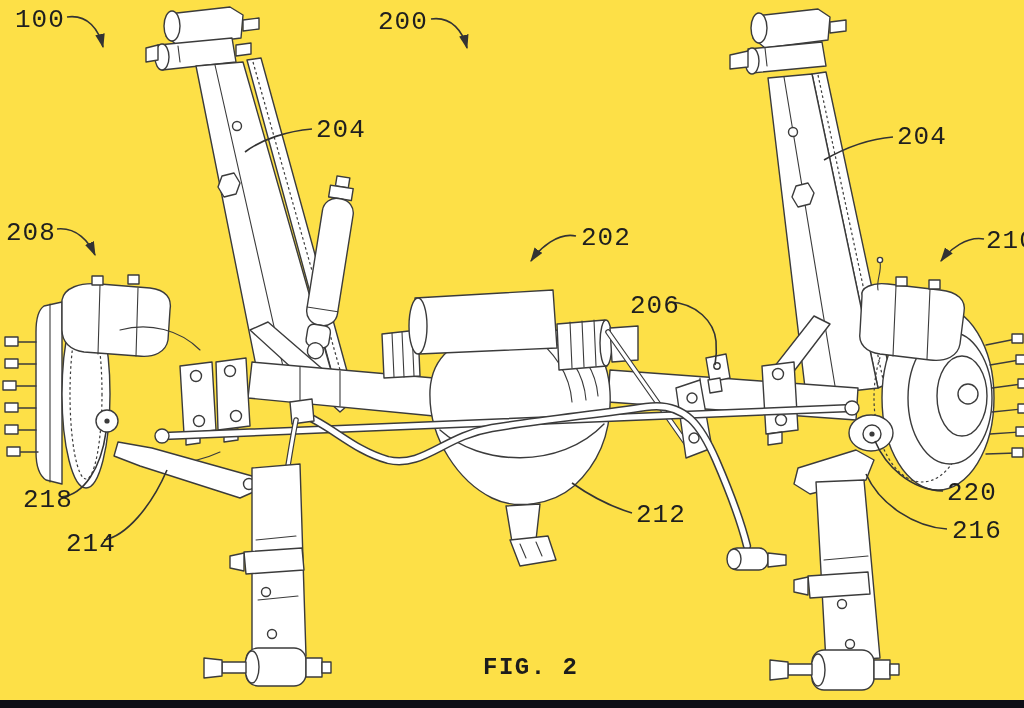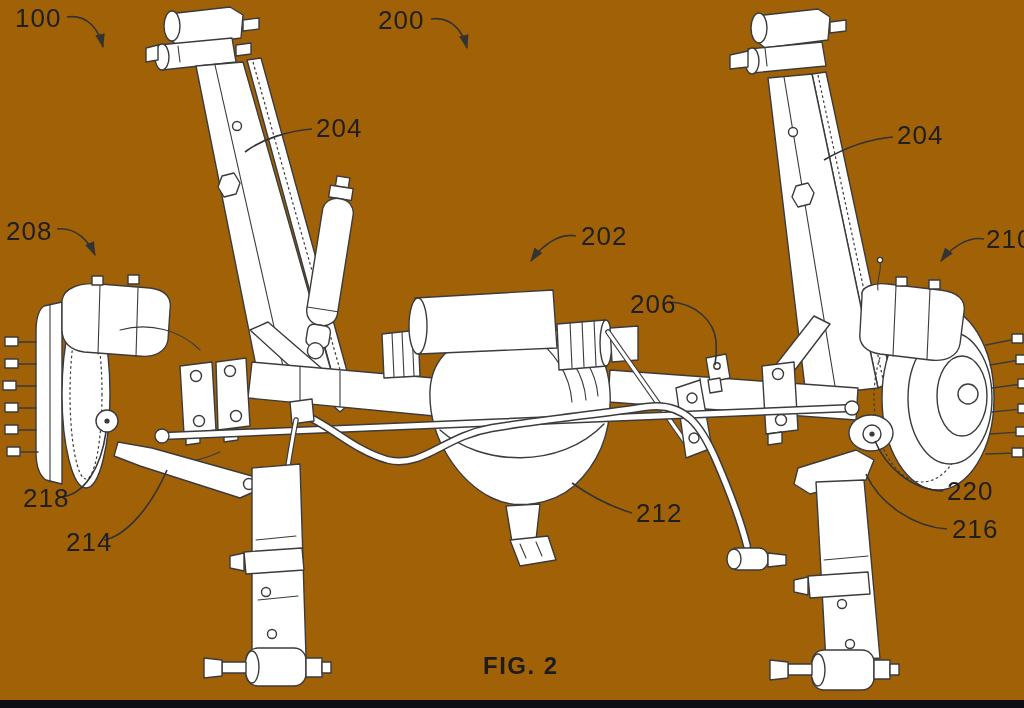--- a/index.html
+++ b/index.html
@@ -1,17 +1,17 @@
 <!DOCTYPE html>
 <html><head>
 <meta charset="utf-8">
 <style>
   html,body{margin:0;padding:0;background:#ffffff;}
-  #stage{position:relative;width:1024px;height:708px;background:#a16207;overflow:hidden;
-         font-family:Liberation Sans, sans-serif;}
+  #stage{position:relative;width:1024px;height:708px;background:#fde047;overflow:hidden;
+         font-family:Liberation Mono, monospace;}
   svg{position:absolute;left:0;top:0;}
   .art{fill:#ffffff;stroke:#3b3b3b;stroke-width:1.4;stroke-linejoin:round;}
   .ln{fill:none;stroke:#3b3b3b;stroke-width:1.4;stroke-linejoin:round;stroke-linecap:round;}
   .thin{stroke-width:1.1;}
   .hatch{fill:none;stroke:#3b3b3b;stroke-width:1.2;stroke-dasharray:2.6 2.6;}
   .tube-o{fill:none;stroke:#3b3b3b;stroke-width:8.4;stroke-linecap:round;}
   .tube-i{fill:none;stroke:#ffffff;stroke-width:5.4;stroke-linecap:round;}
   .tube-s{fill:none;stroke:#3b3b3b;stroke-width:5.6;stroke-linecap:round;}
   .tube-si{fill:none;stroke:#ffffff;stroke-width:3.2;stroke-linecap:round;}
   .leader{fill:none;stroke:#333333;stroke-width:1.6;}

